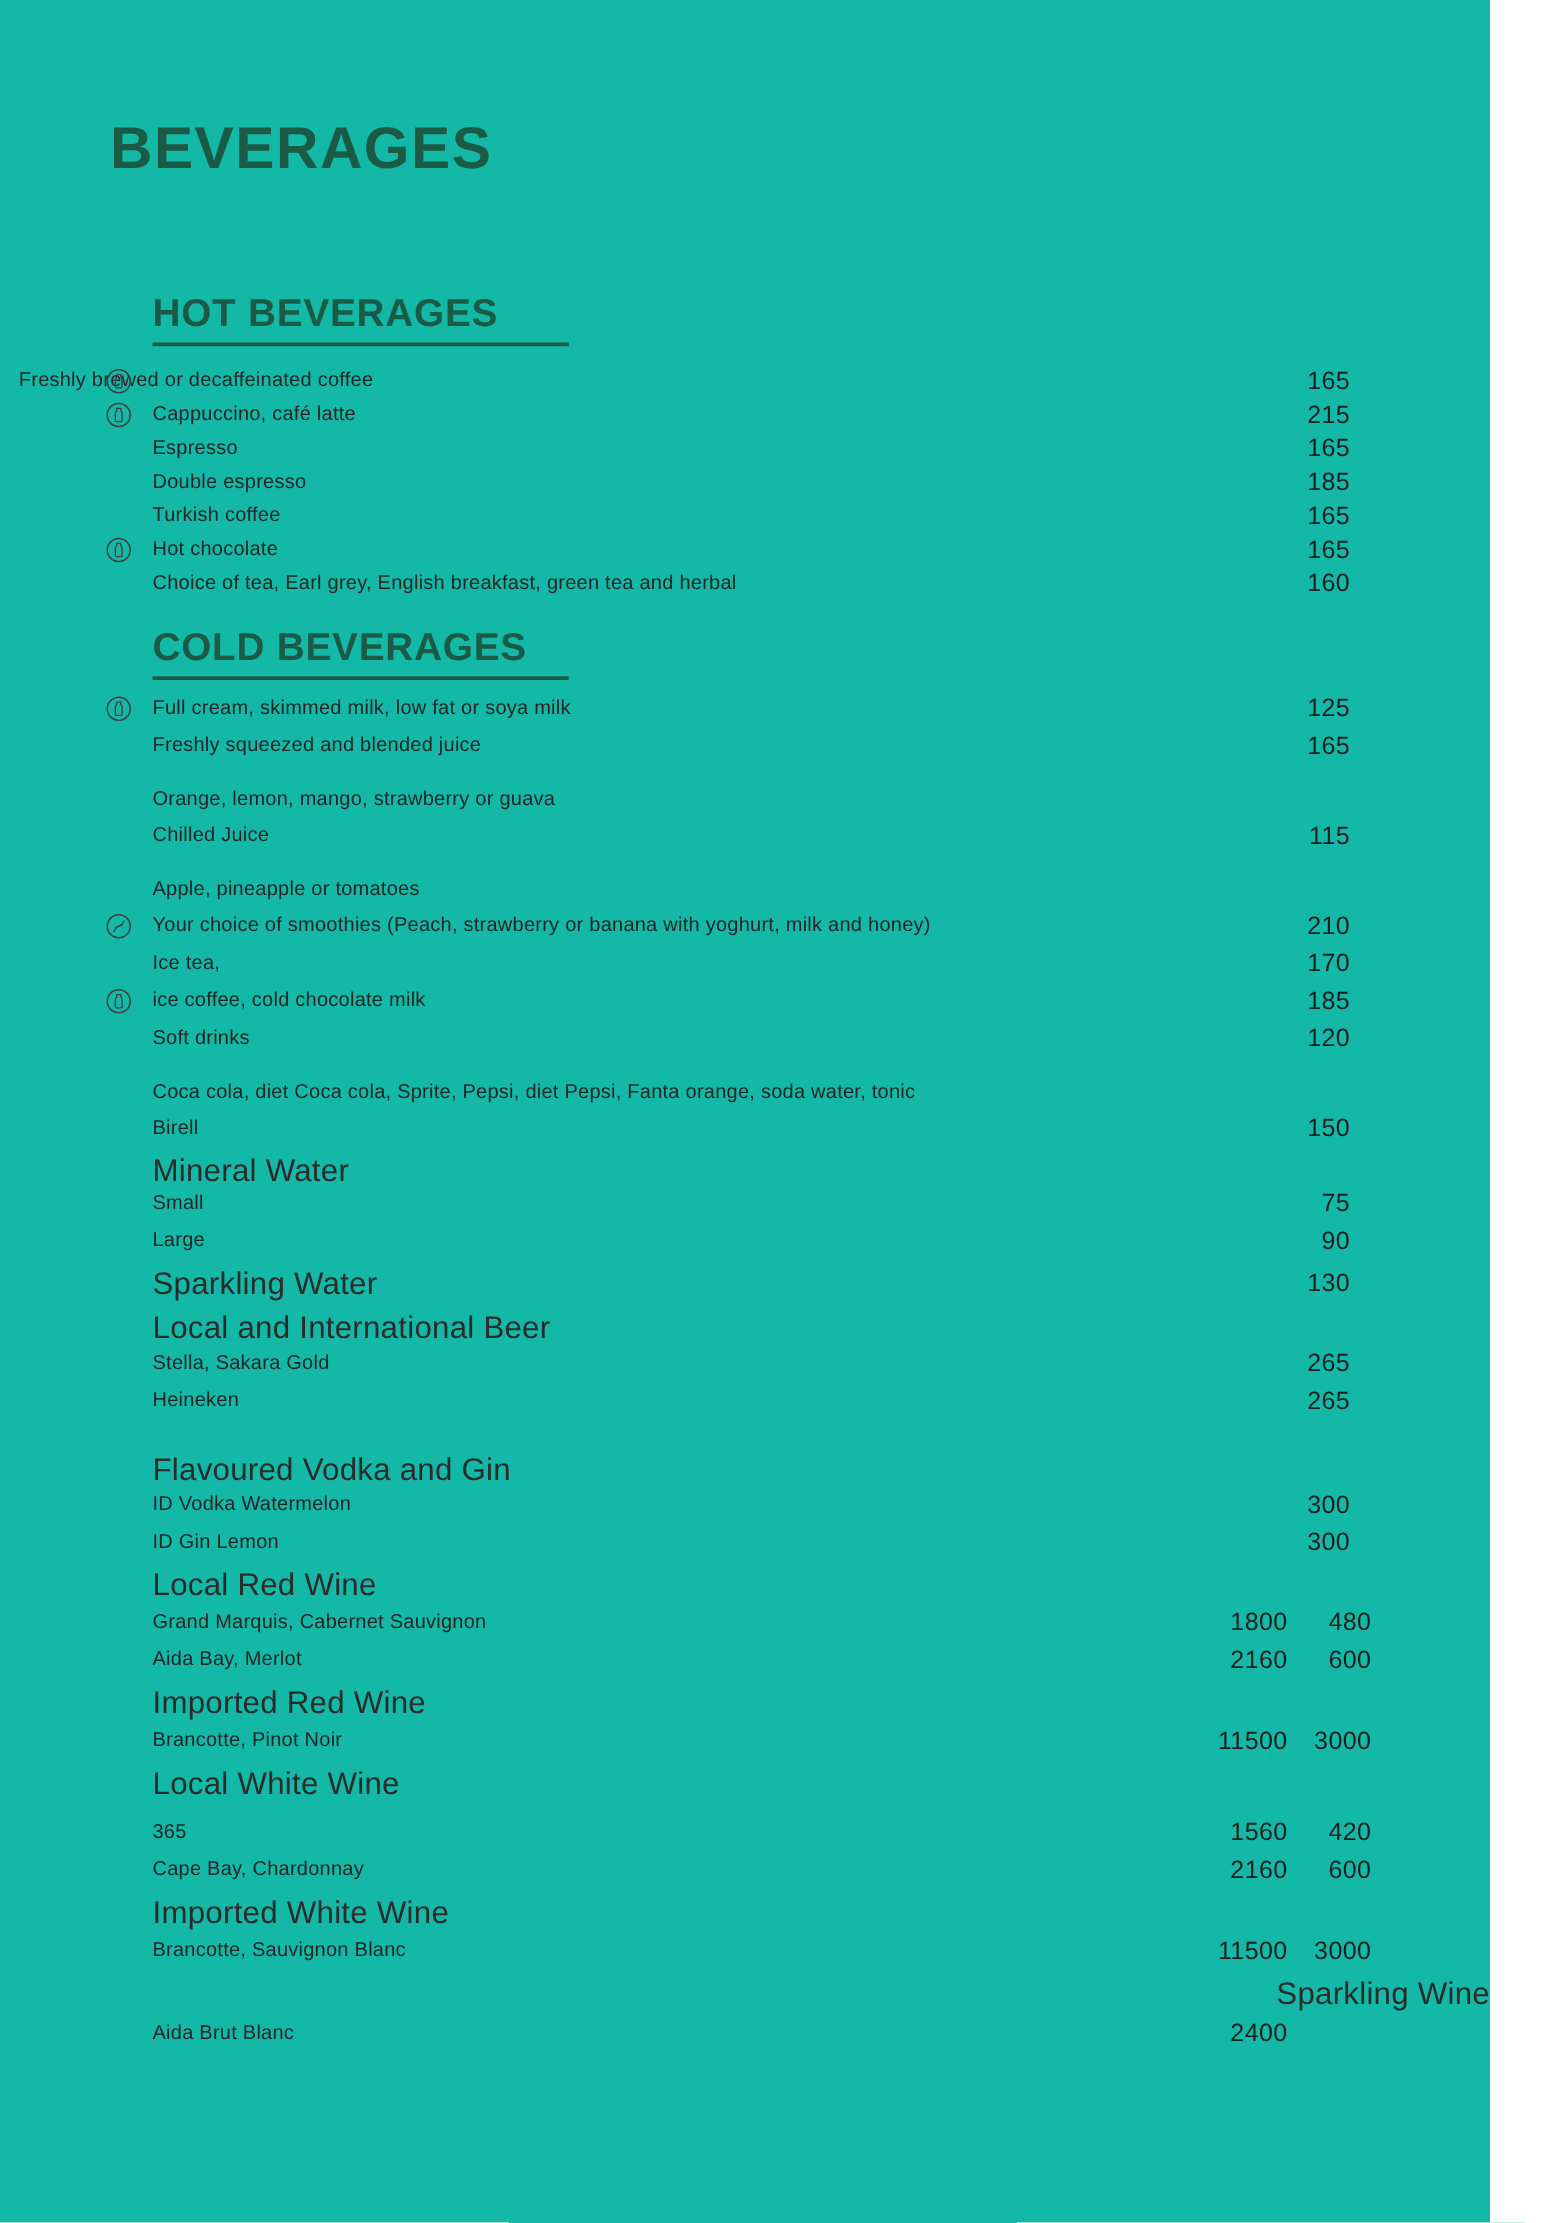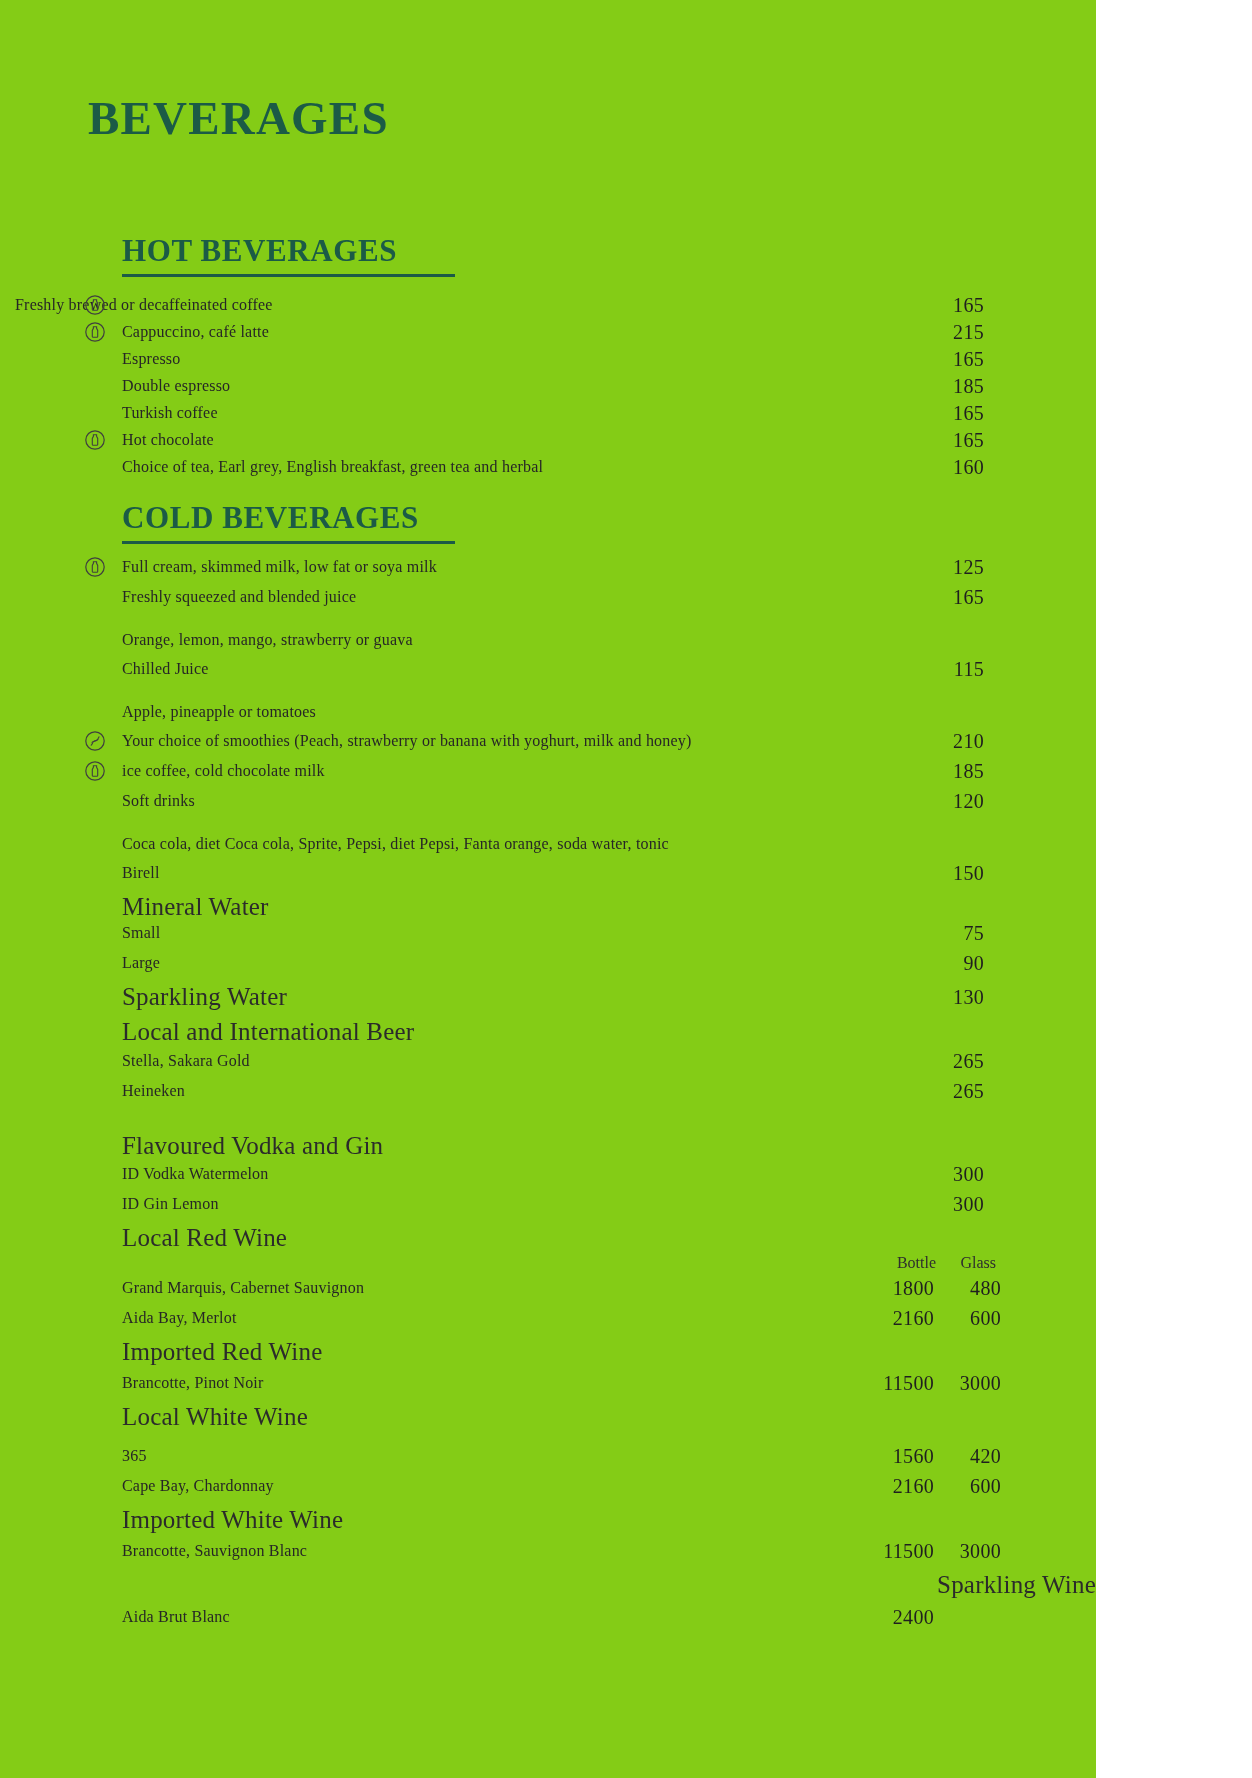--- a/index.html
+++ b/index.html
@@ -1,22 +1,22 @@
 <!DOCTYPE html>
 <html style="--accent: #1b5b46; --text: #262626;"><head>
 <meta charset="utf-8">
 <style>
   html,body{margin:0;padding:0;background:#ffffff;}
   .page{
     position:relative;
-    width:1096px;
+    width:1192px;
     height:1778px;
-    background:#84cc16;
+    background:#14b8a6;
     overflow:hidden;
-    font-family:Liberation Serif, serif;
+    font-family:Liberation Sans, sans-serif;
     color:#262626;
   }
   .h1{
     margin:92px 0 0 88px;
     font-size:47px;
     line-height:52px;
     font-weight:bold;
     letter-spacing:1.2px;
     color:var(--accent,#1b5b46);
   }
@@ -165,20 +165,24 @@
       <div class="row">
         <span class="icon"><svg width="22" height="22" viewBox="0 0 22 22" fill="none">
             <circle cx="11" cy="11" r="9.2" stroke="#3f3f3f" stroke-width="1.2"></circle>
             <path d="M6.8 15.4 C8.6 14.6 8.3 12.3 9.7 11.4 C11.1 10.5 12.3 11.3 13.3 9.9 C14.3 8.5 14.7 7.3 15.3 6.5" stroke="#3f3f3f" stroke-width="1.1"></path>
             <path d="M7.6 12.4 L14.4 9.4" stroke="#3f3f3f" stroke-width="1.0"></path>
           </svg></span>
         <div class="name">Your choice of smoothies (Peach, strawberry or banana with yoghurt, milk and honey)</div>
         <span class="price">210</span>
       </div>
       <div class="row">
+        <div class="name">Ice tea,</div>
+        <span class="price">170</span>
+      </div>
+      <div class="row">
         <span class="icon"><svg width="22" height="22" viewBox="0 0 22 22" fill="none">
             <circle cx="11" cy="11" r="9.2" stroke="#3f3f3f" stroke-width="1.2"></circle>
             <path d="M9.4 5.7 h3.2 v1.6 l1.1 2.1 v6 q0 .9 -.9 .9 h-3.6 q-.9 0 -.9 -.9 v-6 l1.1 -2.1 z" stroke="#3f3f3f" stroke-width="1.1"></path>
           </svg></span>
         <div class="name">ice coffee, cold chocolate milk</div>
         <span class="price">185</span>
       </div>
       <div class="row">
         <div class="name">Soft drinks</div>
         <div class="desc">Coca cola, diet Coca cola, Sprite, Pepsi, diet Pepsi, Fanta orange, soda water, tonic</div>
@@ -210,24 +214,20 @@
       <div class="sub" style="margin-top: 29px;"><span>Flavoured Vodka and Gin</span></div>
       <div class="row" style="margin-top: 2px;">
         <div class="name">ID Vodka Watermelon</div>
         <span class="price">300</span>
       </div>
       <div class="row">
         <div class="name">ID Gin Lemon</div>
         <span class="price">300</span>
       </div>
       <div class="sub" style="margin-top: 8px;"><span>Local Red Wine</span></div>
-      <div class="colheads">
-        <span class="ch-bottle">Bottle</span>
-        <span class="ch-glass">Glass</span>
-      </div>
       <div class="row" style="margin-top: 4px;">
         <div class="name">Grand Marquis, Cabernet Sauvignon</div>
         <span class="bottle">1800</span>
         <span class="glass">480</span>
       </div>
       <div class="row">
         <div class="name">Aida Bay, Merlot</div>
         <span class="bottle">2160</span>
         <span class="glass">600</span>
       </div>

